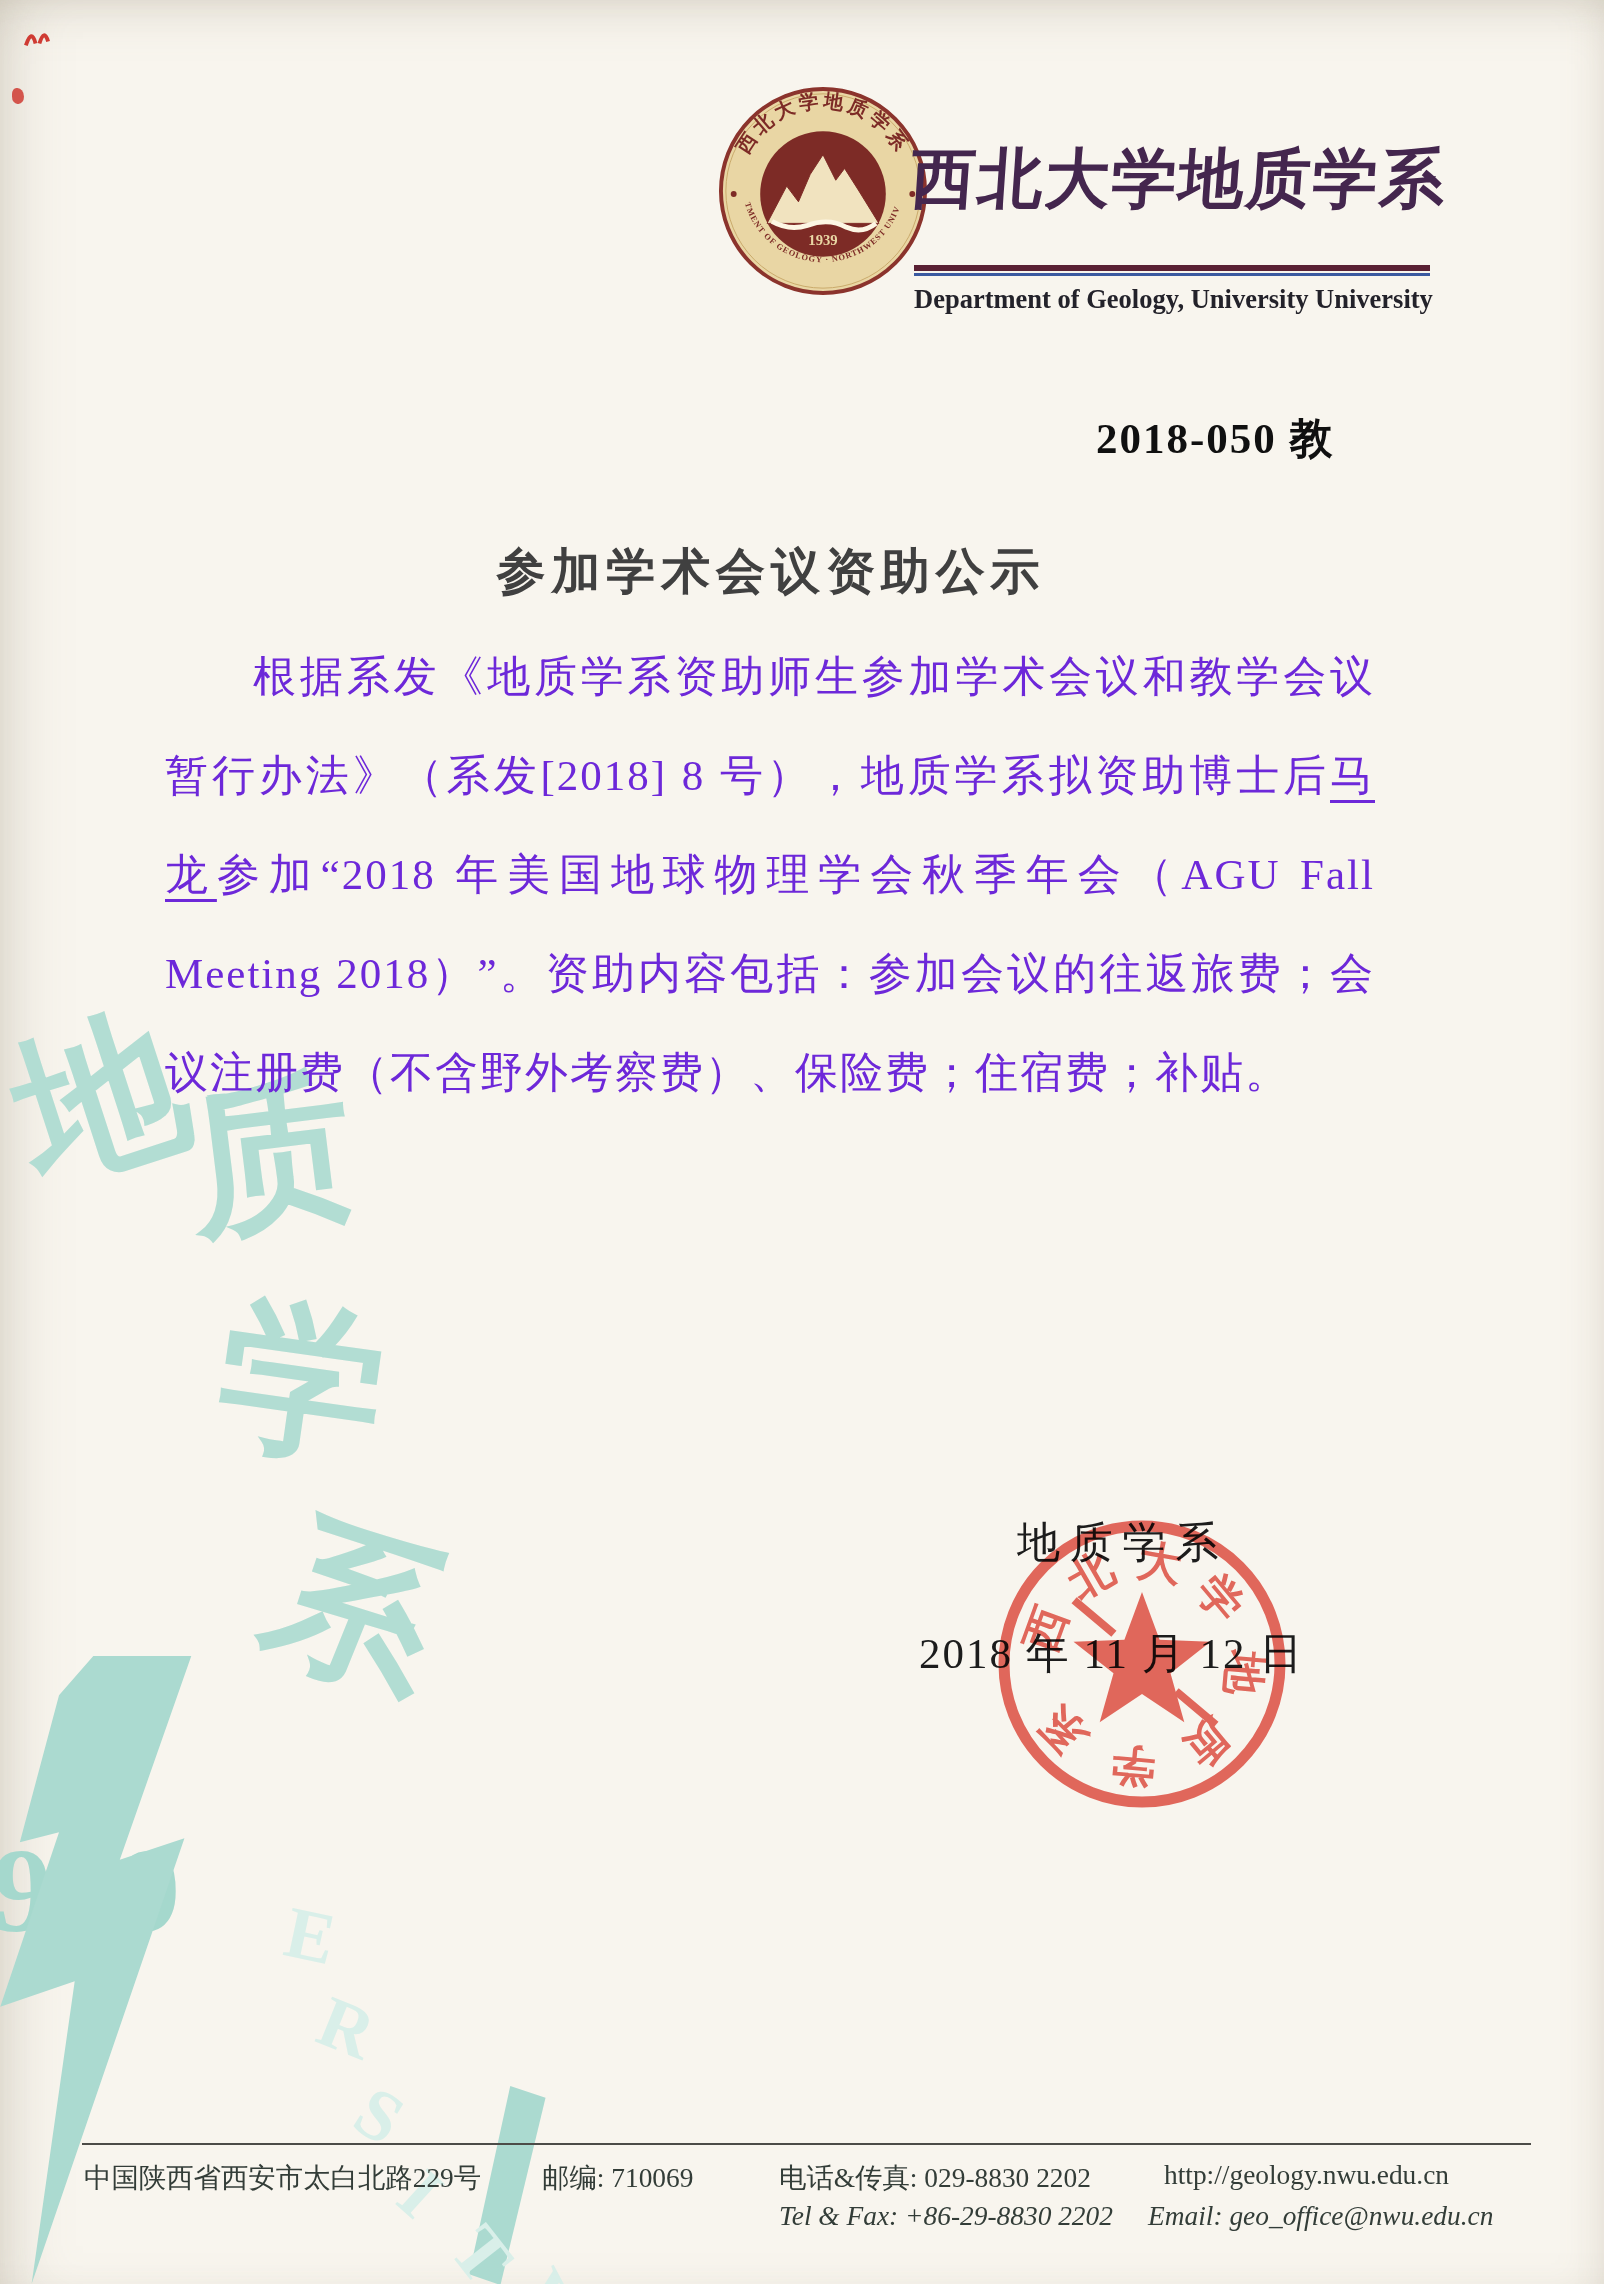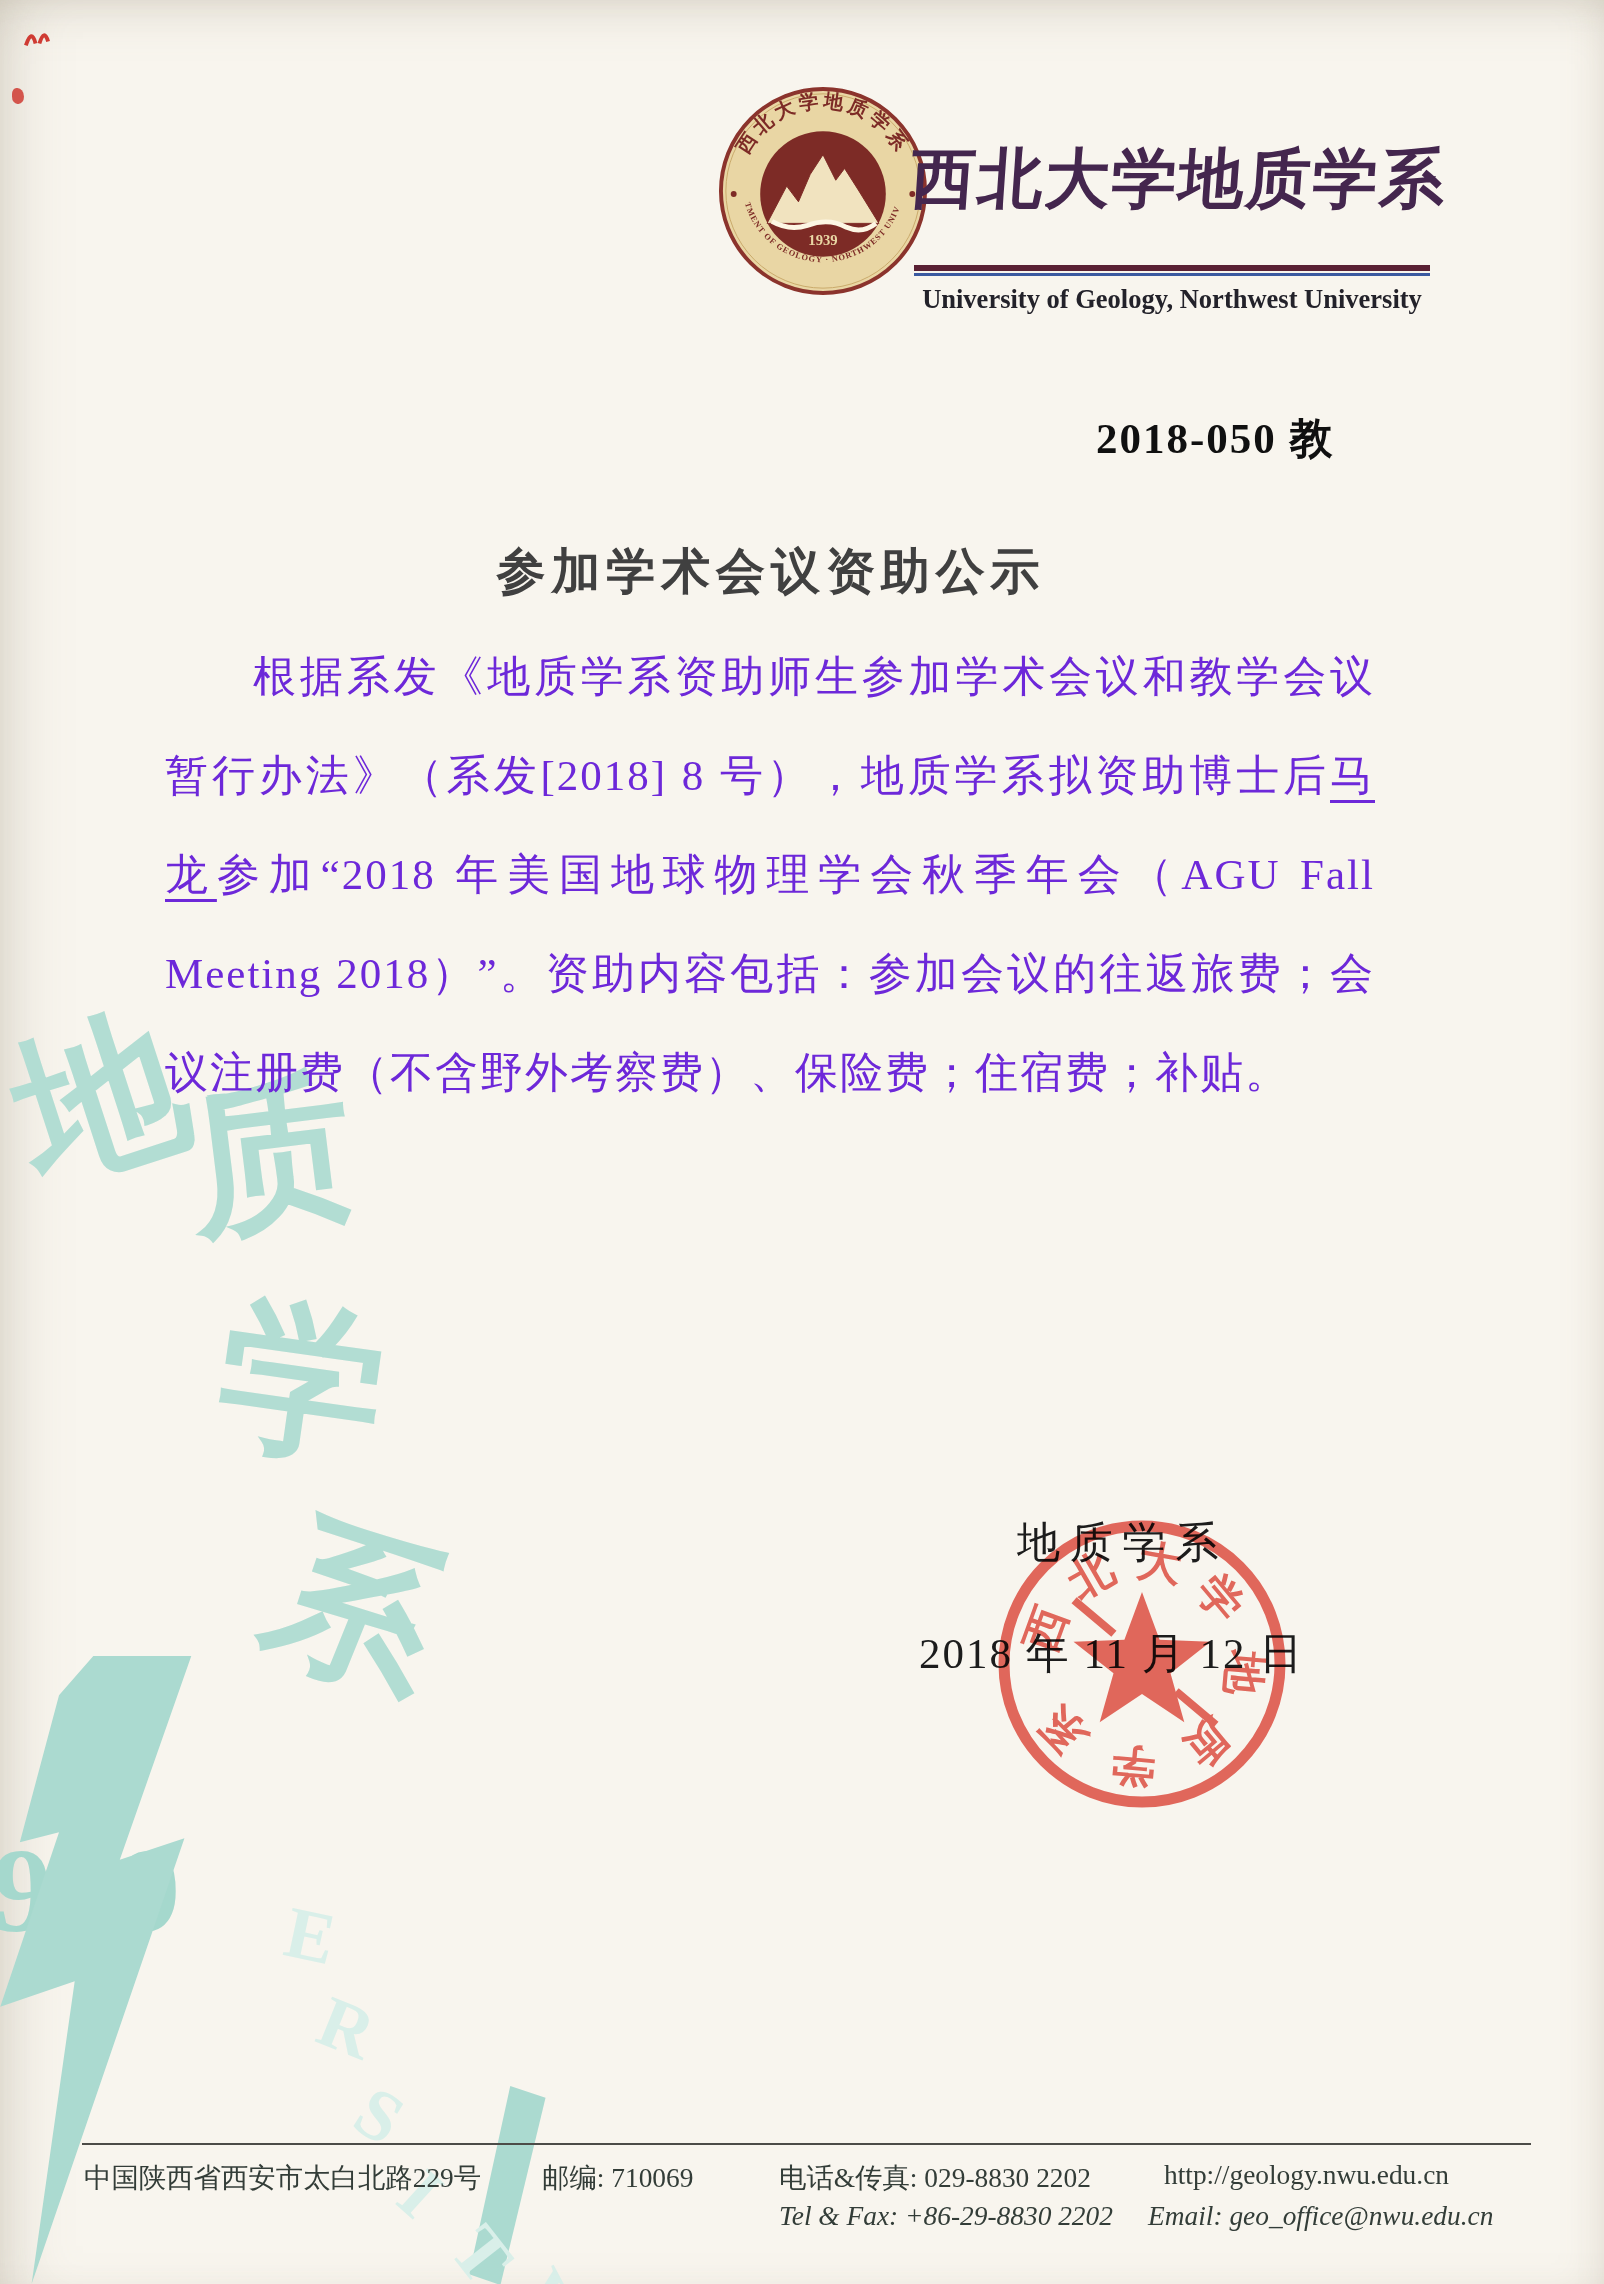--- a/index.html
+++ b/index.html
@@ -118,21 +118,21 @@
     </text>
     <circle cx="16" cy="110" r="3" fill="#7d2b26"></circle>
     <circle cx="198" cy="110" r="3" fill="#7d2b26"></circle>
   </svg>
 
   <div class="abs brand-cn">西北大学地质学系</div>
   <div class="abs brand-rule">
     <div class="r1"></div>
       <div class="r2"></div>
   </div>
-  <div class="abs brand-en">University of Geology, Northwest University</div>
+  <div class="abs brand-en">Department of Geology, University University</div>
 
   <div class="abs doc-num">2018-050 教</div>
   <div class="abs doc-title">参加学术会议资助公示</div>
 
   <div class="abs para indent p1"><span>根据系发《地质学系资助师生参加学术会议和教学会议暂行办法》（系发[2018] 8 号），地质学系拟资助博士后</span><span class="u">马龙</span><span>参加“2018 年美国地球物理学会秋季年会（AGU Fall Meeting 2018）”。资助内容包括：参加会议的往返旅费；会议注册费（不含野外考察费）、保险费；住宿费；补贴。</span></div>
 
 
 
   <div class="abs sig-dept">地质学系</div>
   <div class="abs sig-date">2018 年 11 月 12 日</div>

